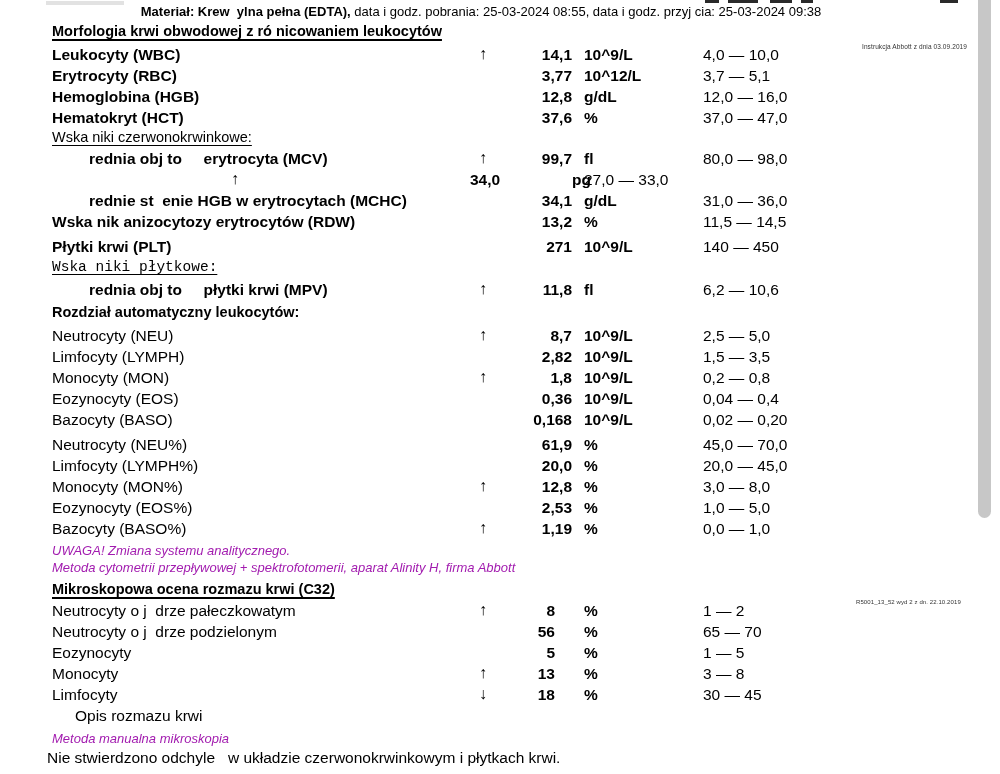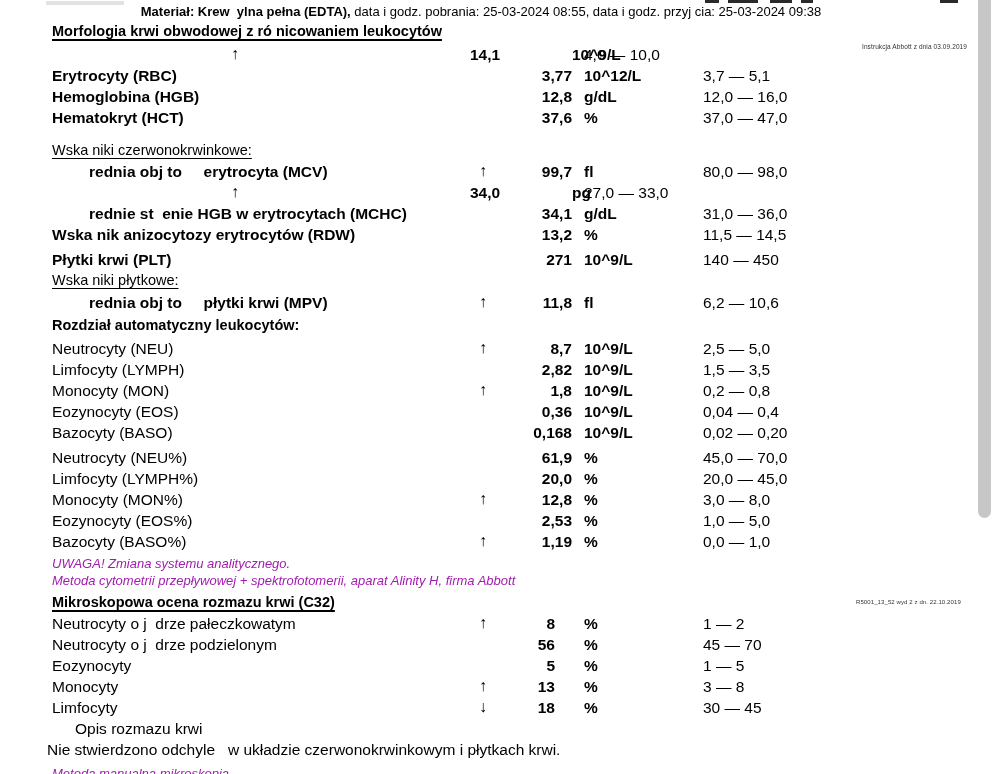--- a/index.html
+++ b/index.html
@@ -42,21 +42,21 @@
   .cell.value{text-align:right;font-weight:bold;}
   .cell.value.narrow{padding-right:17px;}
   .cell.unit{font-weight:bold;}
   .cell.range{padding-left:0px;}
   
   .row.section{padding-left:52px;font-size:14.5px;height:20px;line-height:18px;}
   .row.section.first{height:22px;line-height:19px;}
   .row.section.bold{font-weight:bold;}
   .row.section.bold-underline{font-weight:bold;text-decoration:underline;text-underline-offset:3px;text-decoration-thickness:1.5px;}
   .row.section.underline{text-decoration:underline;text-underline-offset:3px;}
-  .row.section.tall{height:22px;line-height:20px;}
+  .row.section.tall{height:22px;line-height:20px;font-family:Liberation Mono, monospace;}
   .row.section.tall23{height:23px;line-height:21px;}
   .row.section.h19{height:19px;line-height:17px;}
   
   .row.note{padding-left:52px;font-size:13px;font-style:italic;height:17px;line-height:17px;color:#a21caf;}
   
   .row.text{padding-left:75px;font-size:15.5px;height:21px;line-height:21px;}
   .row.text.big{padding-left:47px;height:22px;line-height:22px;}
 </style>
 </head>
 <body>
@@ -70,25 +70,25 @@
   <div class="artifact" style="left:801px;width:12px;"></div>
   <div class="artifact" style="left:940px;width:18px;"></div>
 
   <div class="header-line"><span class="b">Materiał: Krew  ylna pełna (EDTA),</span><span> data i godz. pobrania: 25-03-2024 08:55, data i godz. przyj cia: 25-03-2024 09:38</span></div>
 
   <div class="margin-note top">Instrukcja Abbott z dnia 03.09.2019</div>
   <div class="margin-note mid">R5001_13_52 wyd 2 z dn. 22.10.2019</div>
 
   <div class="report">
       <div class="row section bold-underline first">Morfologia krwi obwodowej z ró nicowaniem leukocytów</div>
-      <div class="row result"><div class="cell flag">↑</div><div class="cell value">14,1</div><div class="cell gapcol"></div><div class="cell unit">10^9/L</div><div class="cell range">4,0 — 10,0</div></div>
+      <div class="row result"><div class="cell label ind0 b">Leukocyty (WBC)</div><div class="cell flag">↑</div><div class="cell value">14,1</div><div class="cell gapcol"></div><div class="cell unit">10^9/L</div><div class="cell range">4,0 — 10,0</div></div>
       <div class="row result"><div class="cell label ind0 b">Erytrocyty (RBC)</div><div class="cell flag"></div><div class="cell value">3,77</div><div class="cell gapcol"></div><div class="cell unit">10^12/L</div><div class="cell range">3,7 — 5,1</div></div>
       <div class="row result"><div class="cell label ind0 b">Hemoglobina (HGB)</div><div class="cell flag"></div><div class="cell value">12,8</div><div class="cell gapcol"></div><div class="cell unit">g/dL</div><div class="cell range">12,0 — 16,0</div></div>
       <div class="row result"><div class="cell label ind0 b">Hematokryt (HCT)</div><div class="cell flag"></div><div class="cell value">37,6</div><div class="cell gapcol"></div><div class="cell unit">%</div><div class="cell range">37,0 — 47,0</div></div>
-      <div class="row section underline" style="margin-top: 13px;">Wska niki czerwonokrwinkowe:</div>
+      <div class="row section underline" style="margin-top: 0;">Wska niki czerwonokrwinkowe:</div>
       <div class="row result"><div class="cell label ind2 b">rednia obj to     erytrocyta (MCV)</div><div class="cell flag">↑</div><div class="cell value">99,7</div><div class="cell gapcol"></div><div class="cell unit">fl</div><div class="cell range">80,0 — 98,0</div></div>
       <div class="row result"><div class="cell flag">↑</div><div class="cell value">34,0</div><div class="cell gapcol"></div><div class="cell unit">pg</div><div class="cell range">27,0 — 33,0</div></div>
       <div class="row result"><div class="cell label ind2 b">rednie st  enie HGB w erytrocytach (MCHC)</div><div class="cell flag"></div><div class="cell value">34,1</div><div class="cell gapcol"></div><div class="cell unit">g/dL</div><div class="cell range">31,0 — 36,0</div></div>
       <div class="row result"><div class="cell label ind1 b">Wska nik anizocytozy erytrocytów (RDW)</div><div class="cell flag"></div><div class="cell value">13,2</div><div class="cell gapcol"></div><div class="cell unit">%</div><div class="cell range">11,5 — 14,5</div></div>
       <div class="row result" style="margin-top: 4px;"><div class="cell label ind0 b">Płytki krwi (PLT)</div><div class="cell flag"></div><div class="cell value">271</div><div class="cell gapcol"></div><div class="cell unit">10^9/L</div><div class="cell range">140 — 450</div></div>
       <div class="row section underline tall">Wska niki płytkowe:</div>
       <div class="row result"><div class="cell label ind2 b">rednia obj to     płytki krwi (MPV)</div><div class="cell flag">↑</div><div class="cell value">11,8</div><div class="cell gapcol"></div><div class="cell unit">fl</div><div class="cell range">6,2 — 10,6</div></div>
       <div class="row section bold tall23" style="margin-top: 2px;">Rozdział automatyczny leukocytów:</div>
       <div class="row result"><div class="cell label ind1">Neutrocyty (NEU)</div><div class="cell flag">↑</div><div class="cell value">8,7</div><div class="cell gapcol"></div><div class="cell unit">10^9/L</div><div class="cell range">2,5 — 5,0</div></div>
       <div class="row result"><div class="cell label ind1">Limfocyty (LYMPH)</div><div class="cell flag"></div><div class="cell value">2,82</div><div class="cell gapcol"></div><div class="cell unit">10^9/L</div><div class="cell range">1,5 — 3,5</div></div>
@@ -97,23 +97,23 @@
       <div class="row result"><div class="cell label ind1">Bazocyty (BASO)</div><div class="cell flag"></div><div class="cell value">0,168</div><div class="cell gapcol"></div><div class="cell unit">10^9/L</div><div class="cell range">0,02 — 0,20</div></div>
       <div class="row result" style="margin-top: 4px;"><div class="cell label ind1">Neutrocyty (NEU%)</div><div class="cell flag"></div><div class="cell value">61,9</div><div class="cell gapcol"></div><div class="cell unit">%</div><div class="cell range">45,0 — 70,0</div></div>
       <div class="row result"><div class="cell label ind1">Limfocyty (LYMPH%)</div><div class="cell flag"></div><div class="cell value">20,0</div><div class="cell gapcol"></div><div class="cell unit">%</div><div class="cell range">20,0 — 45,0</div></div>
       <div class="row result"><div class="cell label ind1">Monocyty (MON%)</div><div class="cell flag">↑</div><div class="cell value">12,8</div><div class="cell gapcol"></div><div class="cell unit">%</div><div class="cell range">3,0 — 8,0</div></div>
       <div class="row result"><div class="cell label ind1">Eozynocyty (EOS%)</div><div class="cell flag"></div><div class="cell value">2,53</div><div class="cell gapcol"></div><div class="cell unit">%</div><div class="cell range">1,0 — 5,0</div></div>
       <div class="row result"><div class="cell label ind1">Bazocyty (BASO%)</div><div class="cell flag">↑</div><div class="cell value">1,19</div><div class="cell gapcol"></div><div class="cell unit">%</div><div class="cell range">0,0 — 1,0</div></div>
       <div class="row note" style="margin-top: 3px;">UWAGA! Zmiana systemu analitycznego.</div>
       <div class="row note">Metoda cytometrii przepływowej + spektrofotomerii, aparat Alinity H, firma Abbott</div>
       <div class="row section bold-underline h19" style="margin-top: 5px;">Mikroskopowa ocena rozmazu krwi (C32)</div>
       <div class="row result"><div class="cell label ind1">Neutrocyty o j  drze pałeczkowatym</div><div class="cell flag">↑</div><div class="cell value narrow">8</div><div class="cell gapcol"></div><div class="cell unit">%</div><div class="cell range">1 — 2</div></div>
-      <div class="row result"><div class="cell label ind1">Neutrocyty o j  drze podzielonym</div><div class="cell flag"></div><div class="cell value narrow">56</div><div class="cell gapcol"></div><div class="cell unit">%</div><div class="cell range">45 — 70</div></div>
+      <div class="row result"><div class="cell label ind1">Neutrocyty o j  drze podzielonym</div><div class="cell flag"></div><div class="cell value narrow">56</div><div class="cell gapcol"></div><div class="cell unit">%</div><div class="cell range">65 — 70</div></div>
       <div class="row result"><div class="cell label ind1">Eozynocyty</div><div class="cell flag"></div><div class="cell value narrow">5</div><div class="cell gapcol"></div><div class="cell unit">%</div><div class="cell range">1 — 5</div></div>
       <div class="row result"><div class="cell label ind1">Monocyty</div><div class="cell flag">↑</div><div class="cell value narrow">13</div><div class="cell gapcol"></div><div class="cell unit">%</div><div class="cell range">3 — 8</div></div>
       <div class="row result"><div class="cell label ind1">Limfocyty</div><div class="cell flag">↓</div><div class="cell value narrow">18</div><div class="cell gapcol"></div><div class="cell unit">%</div><div class="cell range">30 — 45</div></div>
       <div class="row text">Opis rozmazu krwi</div>
+      <div class="row note" style="margin-top: 4px;">Metoda manualna mikroskopia</div>
       <div class="row text big">Nie stwierdzono odchyle   w układzie czerwonokrwinkowym i płytkach krwi.</div>
-      <div class="row note" style="margin-top: 4px;">Metoda manualna mikroskopia</div>
     </div>
 
   <div class="scrollbar-thumb"></div>
 </div>
 
 </body></html>

